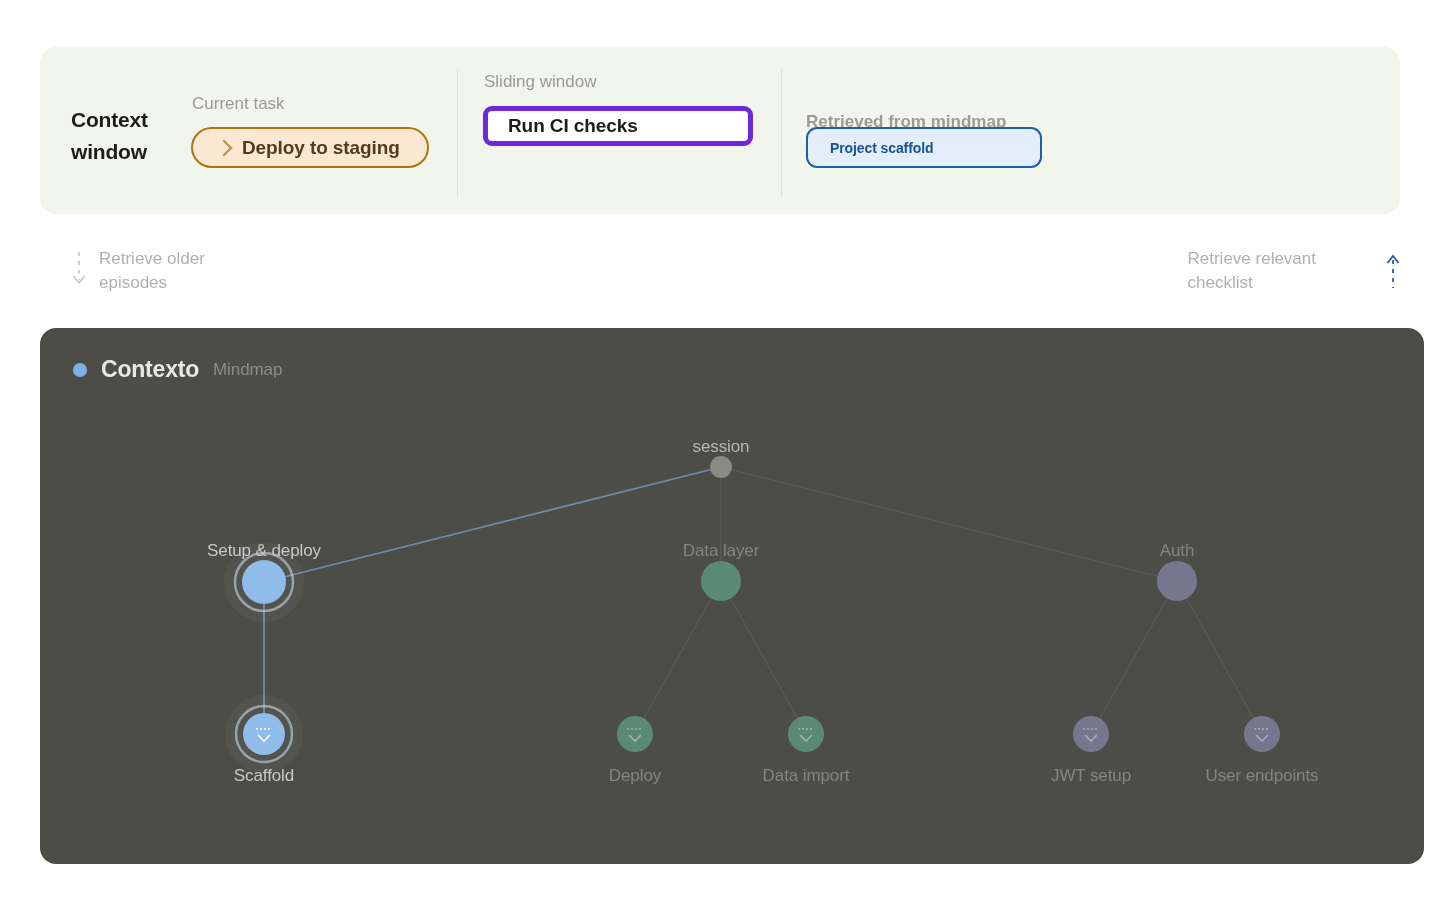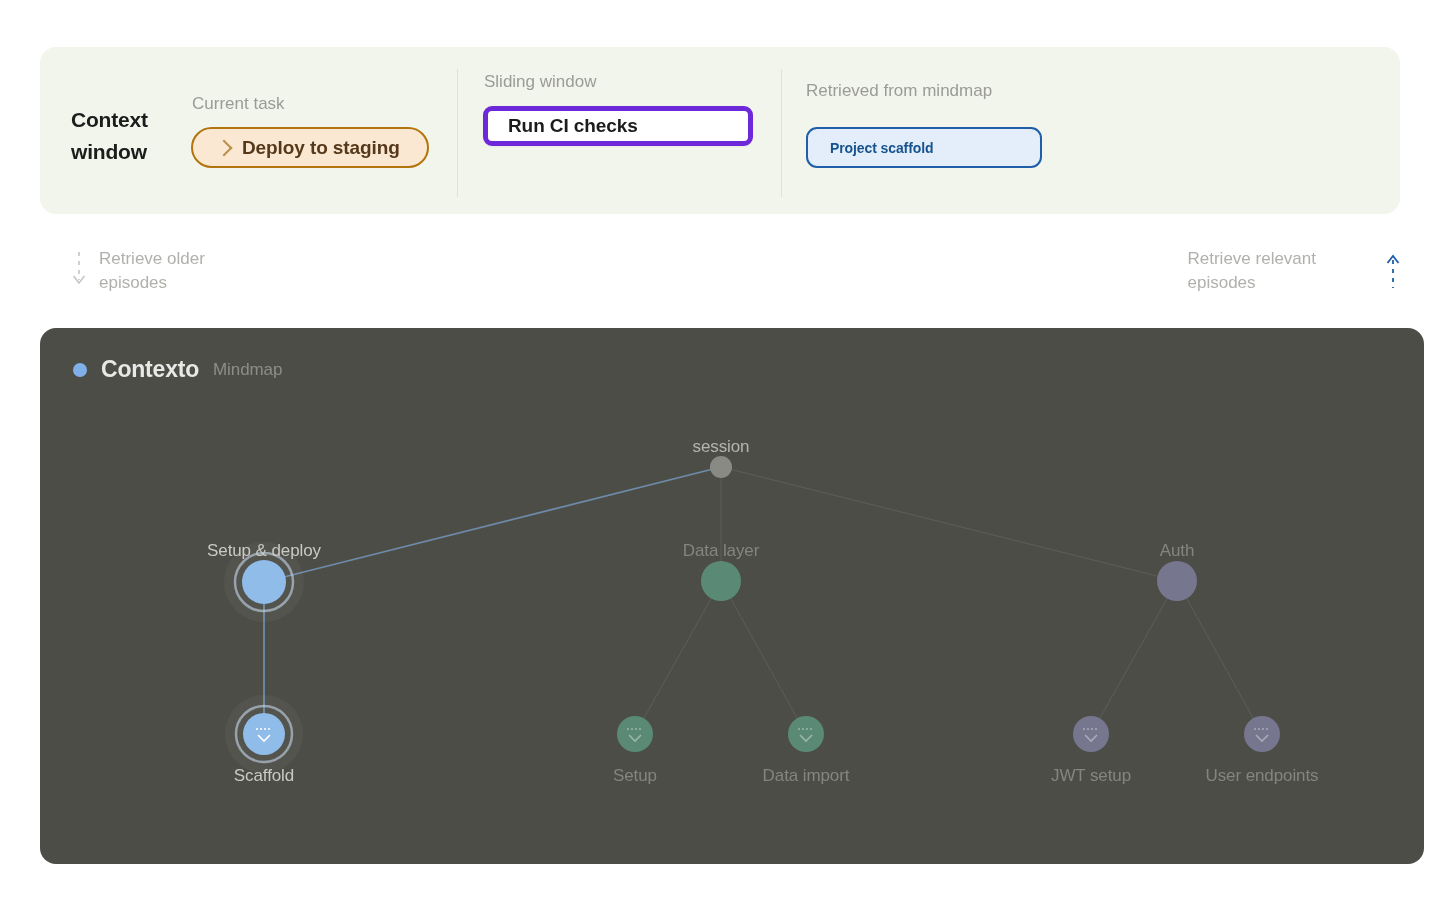--- a/index.html
+++ b/index.html
@@ -45,21 +45,21 @@
   .ctx-divider.d2 { left: 741px; }
 
   .col-label {
     position: absolute;
     font-size: 17px;
     color: #9b9b97;
     white-space: nowrap;
   }
   .col-label.l1 { left: 152px; top: 47px; }
   .col-label.l2 { left: 444px; top: 25px; }
-  .col-label.l3 { left: 766px; top: 34px; }
+  .col-label.l3 { left: 766px; top: 65px; font-weight: bold; }
 
   
   .task-pill {
     position: absolute;
     left: 151px; top: 80px;
     width: 238px; height: 41px;
     background: #fbe8d2;
     border: 2px solid #b2740c;
     border-radius: 21px;
     display: flex;
@@ -217,21 +217,21 @@
     <svg class="arrow-icon" width="14" height="42" viewBox="0 0 14 42">
       <line x1="7" y1="2" x2="7" y2="30" stroke="#c5c5c1" stroke-width="1.6" stroke-dasharray="4 5"></line>
       <path d="M1.5 26 L7 33 L12.5 26" fill="none" stroke="#c5c5c1" stroke-width="1.6"></path>
     </svg>
     <div class="mid-text">Retrieve older
 episodes</div>
   </div>
 
   <div class="mid-right">
     <div class="mid-text right">Retrieve relevant
-episodes</div>
+checklist</div>
     <svg class="arrow-icon" width="14" height="42" viewBox="0 0 14 42">
       <line x1="7" y1="10" x2="7" y2="38" stroke="#1f5ea8" stroke-width="1.8" stroke-dasharray="4 5"></line>
       <path d="M1.5 13 L7 6 L12.5 13" fill="none" stroke="#1f5ea8" stroke-width="1.8"></path>
     </svg>
   </div>
 
   <div class="map-panel">
     <div class="map-head">
       <span class="map-dot"></span>
       <span class="map-brand">Contexto</span>
@@ -268,21 +268,21 @@
         <path d="M1045,407 L1051,413 L1057,407" fill="none" stroke="rgba(235,235,235,0.45)" stroke-width="1.6"></path>
         <circle cx="1222" cy="406" r="18" fill="#7b7a96" fill-opacity="0.92"></circle>
         <line x1="1214" y1="401" x2="1230" y2="401" stroke="rgba(235,235,235,0.45)" stroke-width="1.4" stroke-dasharray="2 2"></line>
         <path d="M1216,407 L1222,413 L1228,407" fill="none" stroke="rgba(235,235,235,0.45)" stroke-width="1.6"></path>
       </svg>
     <div id="map-labels">
         <div class="node-label root" style="left: 681px; top: 109px;">session</div>
         <div class="node-label" style="left: 224px; top: 213px;">Setup &amp; deploy</div>
         <div class="node-label" style="left: 224px; top: 438px;">Scaffold</div>
         <div class="node-label dim" style="left: 681px; top: 213px;">Data layer</div>
-        <div class="node-label dim" style="left: 595px; top: 438px;">Setup</div>
+        <div class="node-label dim" style="left: 595px; top: 438px;">Deploy</div>
         <div class="node-label dim" style="left: 766px; top: 438px;">Data import</div>
         <div class="node-label dim" style="left: 1137px; top: 213px;">Auth</div>
         <div class="node-label dim" style="left: 1051px; top: 438px;">JWT setup</div>
         <div class="node-label dim" style="left: 1222px; top: 438px;">User endpoints</div>
       </div>
   </div>
 
 </div>
 
 </body></html>

